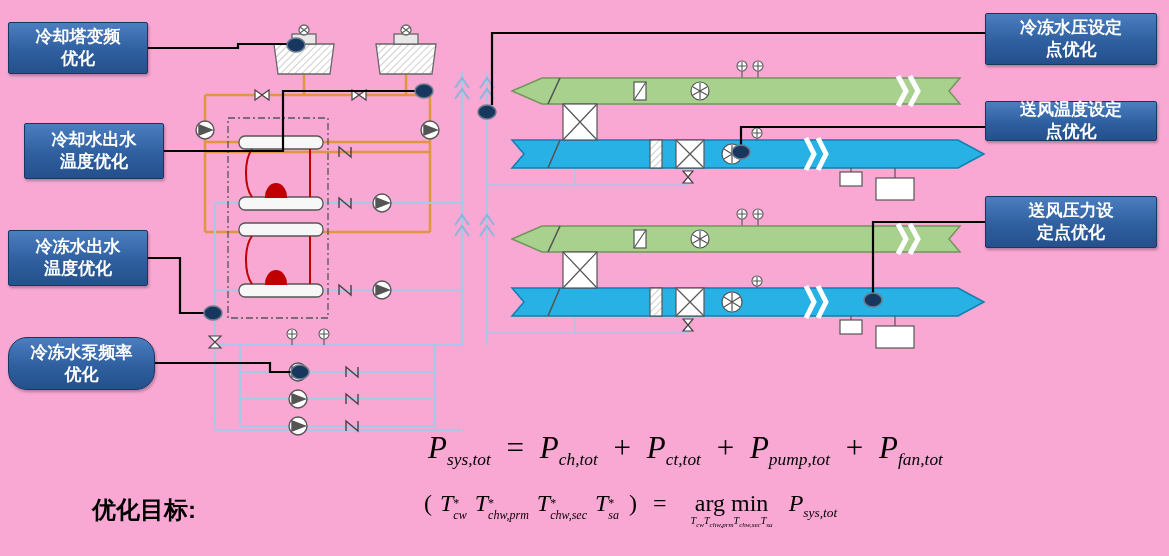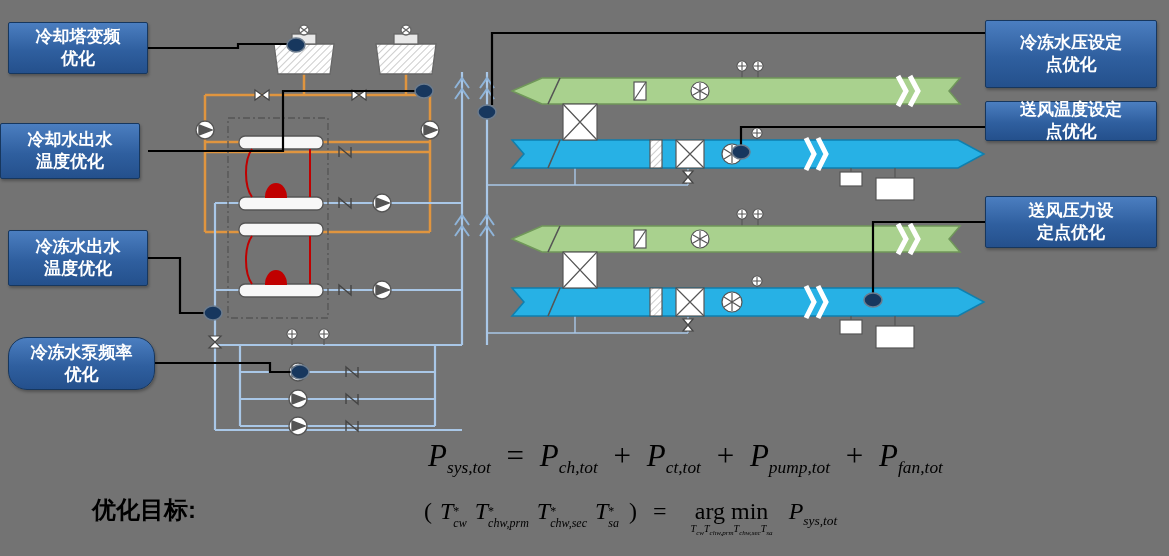--- a/index.html
+++ b/index.html
@@ -1,34 +1,34 @@
 <!DOCTYPE html>
 <html><head>
 <meta charset="utf-8">
 <style>
   * { margin:0; padding:0; box-sizing:border-box; }
   html,body { background:#fff; }
   .stage {
-    position:relative; width:1169px; height:556px; background:#737373;
+    position:relative; width:1169px; height:556px; background:#f9a8d4;
     overflow:hidden; font-family:"Liberation Sans", sans-serif;
   }
   .stage > svg { position:absolute; left:0; top:0; }
   .callout {
     position:absolute; display:flex; flex-direction:column; align-items:center; justify-content:center;
     background:linear-gradient(180deg,#4b7ec0 0%, #2f5f9f 55%, #24508c 100%);
     border:1.5px solid #17375e; border-radius:2px;
     color:#fff; font-weight:bold; font-size:17px; line-height:1.28; text-align:center;
     box-shadow:1px 2px 3px rgba(0,0,0,.28);
     z-index:3;
   }
   .objective-label {
     position:absolute; left:92px; top:494px; font-size:24px; font-weight:bold; color:#000; z-index:3;
   }
   .formula {
-    position:absolute; font-family:"Liberation Serif", serif; color:#000; white-space:nowrap; z-index:3;margin-top:8px;
+    position:absolute; font-family:"Liberation Serif", serif; color:#000; white-space:nowrap; z-index:3;
   }
   .formula1 { left:428px; top:430px; font-size:31px; }
   .formula2 { left:422px; top:490px; font-size:24px; }
   .mvar { font-style:italic; }
   .formula sub { font-style:italic; font-size:0.56em; }
   .mop { font-style:normal; padding:0 8px; }
   .mop-tight { font-style:normal; padding:0 2px; }
   .ss {
     display:inline-flex; flex-direction:column; align-items:flex-start;
     font-size:0.5em; line-height:1; vertical-align:0.35em; margin-right:2px;
@@ -213,34 +213,34 @@
       <ellipse cx="300" cy="372" rx="9" ry="7"></ellipse>
       <ellipse cx="741" cy="152" rx="9" ry="7"></ellipse>
       <ellipse cx="873" cy="300" rx="9" ry="7"></ellipse>
     </g>
   </svg>
 
   <div class="callout" style="left:8px; top:22px; width:140px; height:52px;">
     <span>冷却塔变频</span>
     <span>优化</span>
   </div>
-  <div class="callout" style="left:0; top:123px; width:140px; height:56px;">
+  <div class="callout" style="left:24px; top:123px; width:140px; height:56px;">
     <span>冷却水出水</span>
     <span>温度优化</span>
   </div>
   <div class="callout" style="left:8px; top:230px; width:140px; height:56px;">
     <span>冷冻水出水</span>
     <span>温度优化</span>
   </div>
   <div class="callout" style="left:8px; top:337px; width:147px; height:53px;border-radius:19px;">
     <span>冷冻水泵频率</span>
     <span>优化</span>
   </div>
 
-  <div class="callout" style="left:985px; top:20px; width:172px; height:68px;">
+  <div class="callout" style="left:985px; top:13px; width:172px; height:52px;">
     <span>冷冻水压设定</span>
     <span>点优化</span>
   </div>
   <div class="callout" style="left:985px; top:101px; width:172px; height:40px;">
     <span>送风温度设定</span>
     <span>点优化</span>
   </div>
   <div class="callout" style="left:985px; top:196px; width:172px; height:52px;">
     <span>送风压力设</span>
     <span>定点优化</span>

